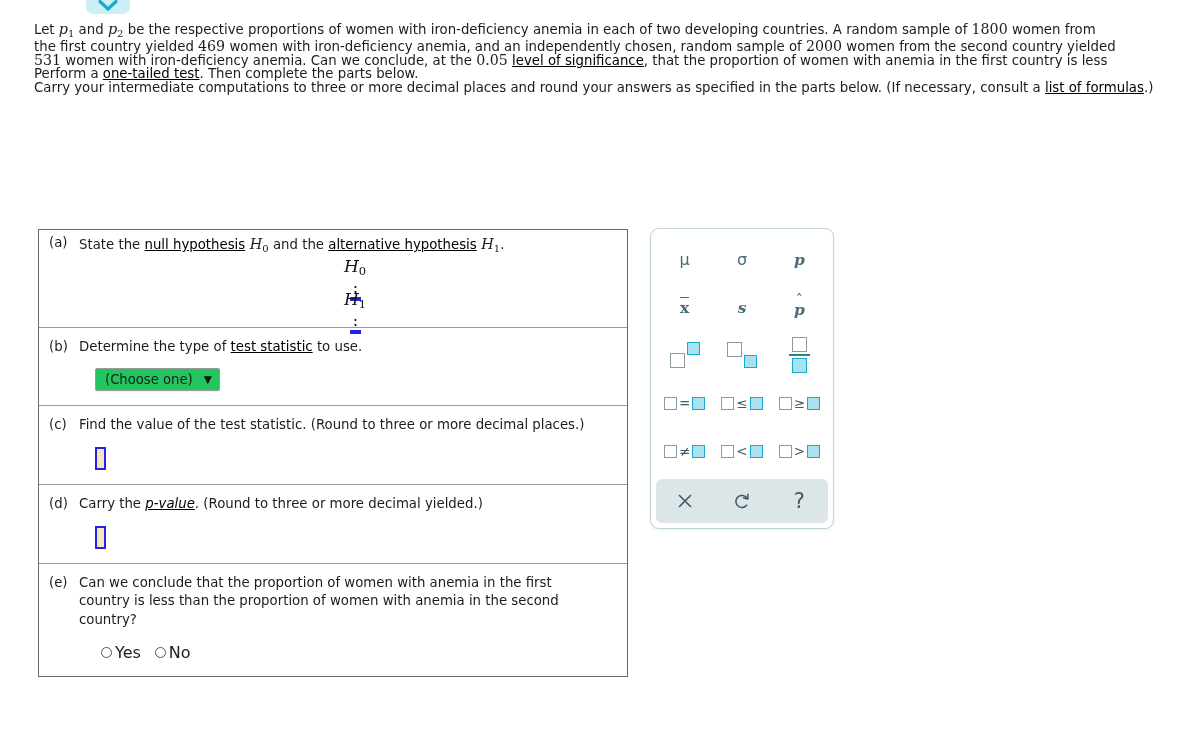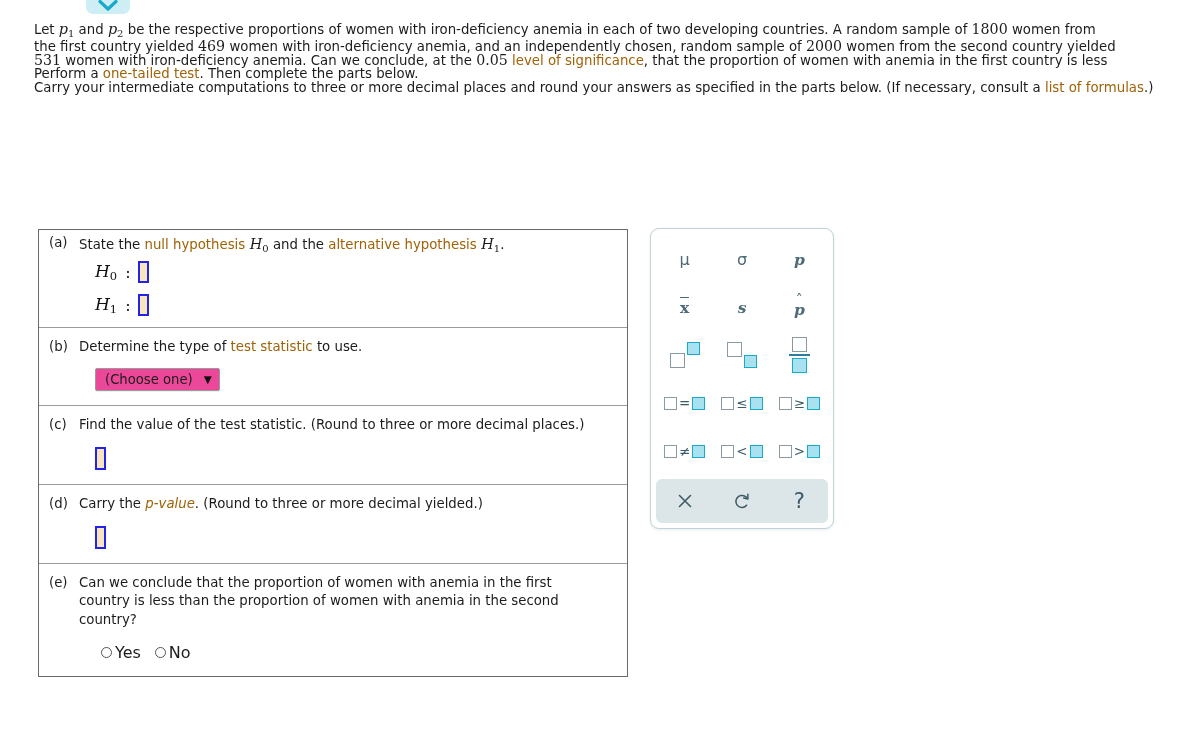--- a/index.html
+++ b/index.html
@@ -58,21 +58,22 @@
     font-style: italic;
     font-size: 14.4px;
   }
   .msub {
     font-family: "DejaVu Serif", serif;
     font-style: normal;
     font-size: 10px;
     vertical-align: -0.28em;
   }
   a.link, .link {
-    color: #a16207;
+    color: #000000;
+    text-decoration: underline;
     cursor: pointer;
   }
   .link-italic { font-style: italic; }
 
   
   .answer-panel {
     position: absolute;
     left: 38px;
     top: 229px;
     width: 590px;
@@ -99,20 +100,21 @@
     color: #1c1c1c;
   }
   .part-text { color: #1c1c1c; }
 
   
   .hyp-line {
     display: flex;
     align-items: center;
     margin-left: 46px;
     height: 33px;
+    flex-direction: column;
   }
   .hyp-name {
     font-family: "DejaVu Serif", serif;
     font-style: italic;
     font-size: 17px;
     color: #111;
   }
   .hyp-name .hsub {
     font-size: 11.5px;
     font-style: normal;
@@ -135,21 +137,21 @@
     cursor: text;
   }
 
   .hyp-block { padding-top: 4px; padding-bottom: 5px; }
 
   
   .dropdown {
     margin: 11px 0 2px 46px;
     display: inline-flex;
     align-items: center;
-    background: #ec4899;
+    background: #22c55e;
     border: 1px solid #9a9a9a;
     border-radius: 2px;
     padding: 3px 7px 3px 9px;
     font-size: 13.2px;
     color: #1c1c1c;
     cursor: pointer;
     box-shadow: 0 1px 0 rgba(0,0,0,0.06);
   }
   .dropdown .caret {
     margin-left: 11px;

